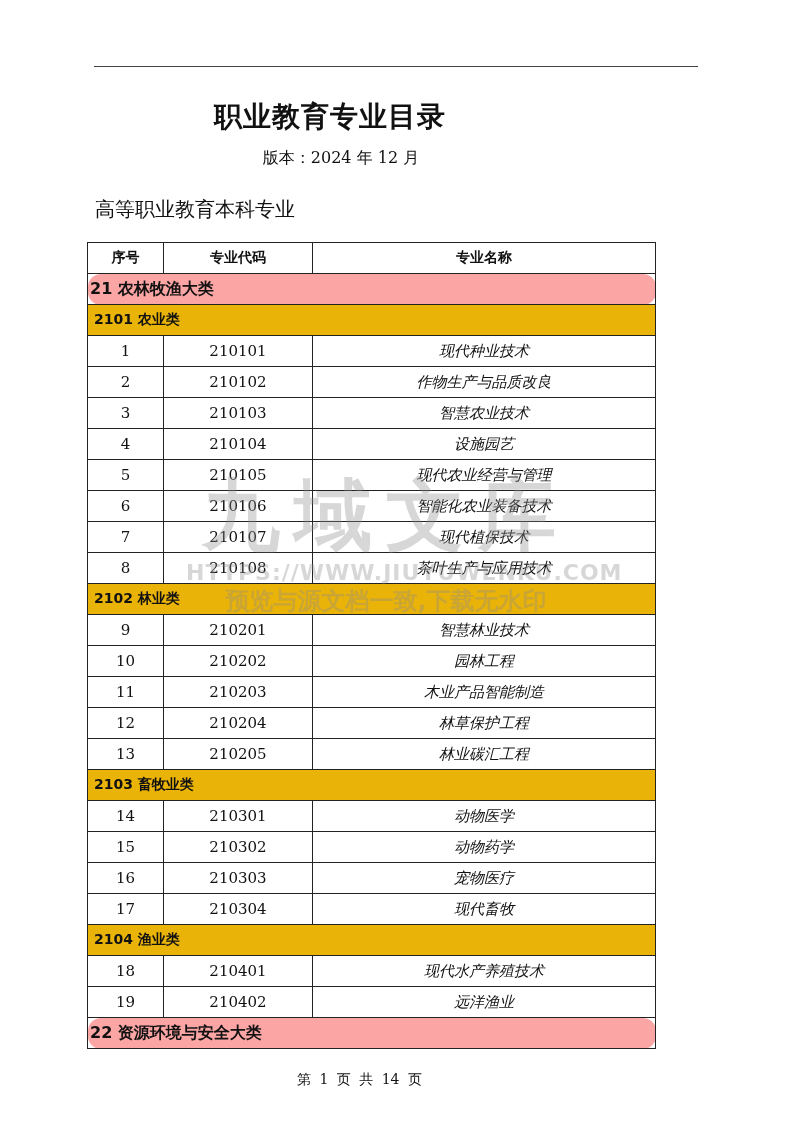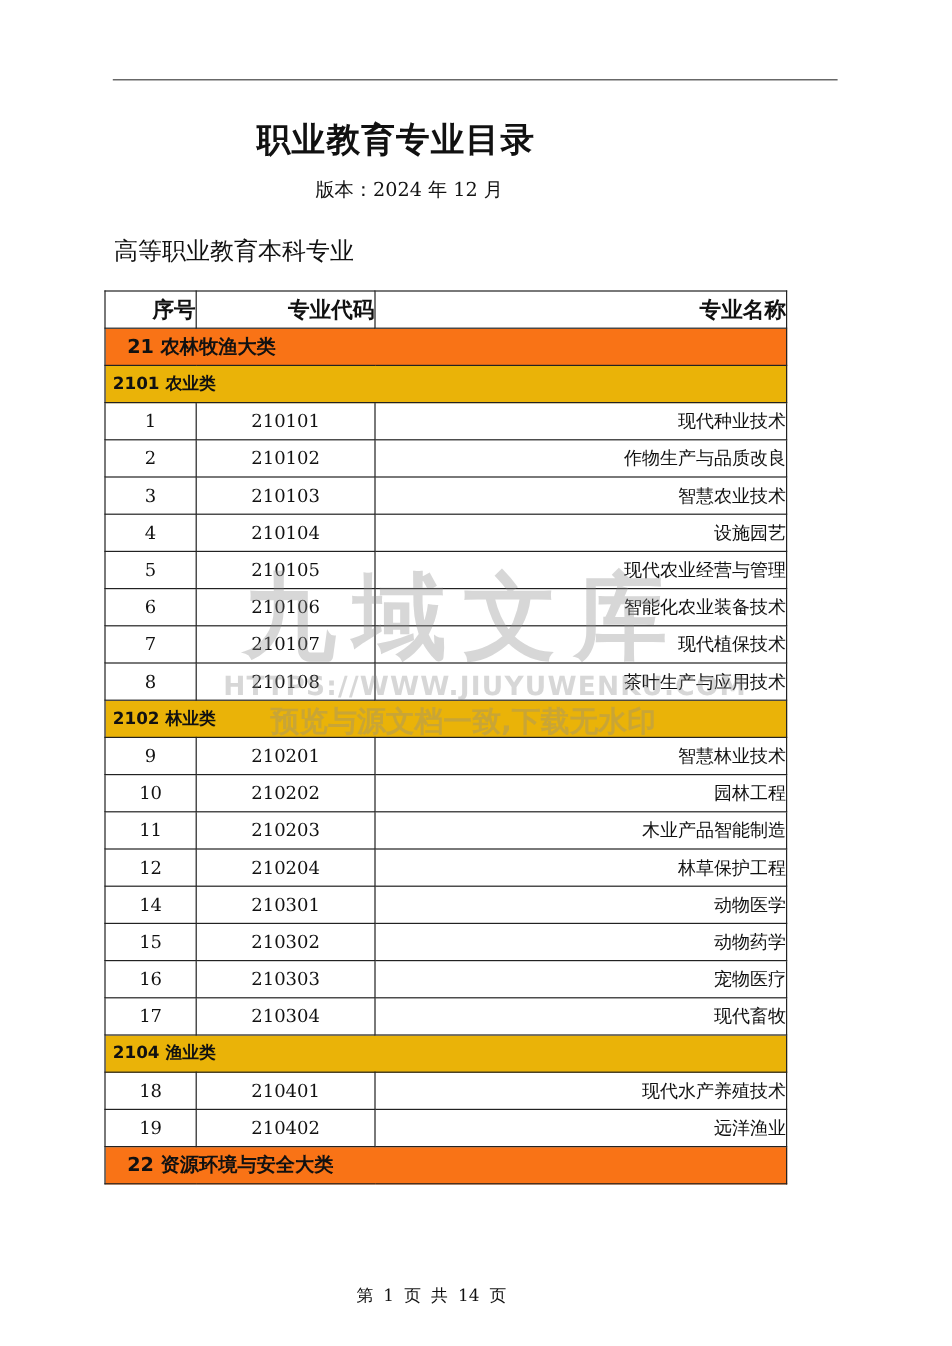--- a/index.html
+++ b/index.html
@@ -5,24 +5,24 @@
     html, body { margin: 0; padding: 0; background: #ffffff; }
     body { width: 793px; height: 1122px; position: relative; overflow: hidden;
            font-family: "DejaVu Serif", "Liberation Serif", serif; color: #111; }
     .top-rule { position: absolute; left: 94px; top: 66px; width: 604px; height: 0; border-top: 1px solid #444; }
     .title { position: absolute; left: 0; top: 98px; width: 660px; text-align: center;
              font-family: "DejaVu Sans", "Liberation Sans", sans-serif; font-weight: bold; font-size: 28px; letter-spacing: 1px; }
     .version { position: absolute; left: 0; top: 148px; width: 682px; text-align: center; font-size: 16px; }
     .subtitle { position: absolute; left: 95px; top: 196px; font-size: 20px; font-family: "DejaVu Serif", serif; }
     table.catalog { position: absolute; left: 87px; top: 242px; width: 568px; border-collapse: collapse; table-layout: fixed; }
     table.catalog td, table.catalog th { border: 1px solid #222; height: 30px; padding: 0; font-size: 15px; }
-    table.catalog th { font-family: Liberation Serif, serif; font-weight: bold; font-size: 18px; text-align: right; }
+    table.catalog th { font-family: Liberation Serif, serif; font-weight: bold; font-size: 14px; text-align: center; }
     td.c-no, td.c-code { text-align: center; }
-    td.c-name { text-align: right; padding-left: 7px; }
-    tr.major td { background: #f97316; font-family: "DejaVu Sans", "Liberation Sans", sans-serif; font-weight: bold; font-size: 16px; padding-left: 18px; }
+    td.c-name { text-align: center; padding-left: 7px; font-style: italic; }
+    tr.major td { background: #fca5a5; font-family: "DejaVu Sans", "Liberation Sans", sans-serif; font-weight: bold; font-size: 16px; padding-left: 2px; border-radius: 13px; }
     tr.minor td { background: #eab308; font-family: "DejaVu Sans", "Liberation Sans", sans-serif; font-weight: bold; font-size: 14px; padding-left: 6px; }
     .footer { position: absolute; left: 0; top: 1071px; width: 719px; text-align: center; font-size: 14px; word-spacing: 4px; }
     .watermark { position: absolute; left: 186px; top: 470px; width: 400px; text-align: center; pointer-events: none;
                  font-family: "DejaVu Sans", "Liberation Sans", sans-serif; font-weight: bold; color: rgba(140,140,140,0.35); }
     .wm-main { font-size: 78px; letter-spacing: 14px; line-height: 90px; }
     .wm-url { font-size: 22px; line-height: 26px; letter-spacing: 1px; }
     .wm-note { font-size: 24px; line-height: 30px; }
   </style>
 </head>
 <body>
@@ -109,20 +109,28 @@
         <td class="c-no">11</td>
         <td class="c-code">210203</td>
         <td class="c-name">木业产品智能制造</td>
       </tr>
       <tr>
         <td class="c-no">12</td>
         <td class="c-code">210204</td>
         <td class="c-name">林草保护工程</td>
       </tr>
       <tr>
+        <td class="c-no">13</td>
+        <td class="c-code">210205</td>
+        <td class="c-name">林业碳汇工程</td>
+      </tr>
+      <tr class="minor">
+        <td colspan="3">2103 畜牧业类</td>
+      </tr>
+      <tr>
         <td class="c-no">14</td>
         <td class="c-code">210301</td>
         <td class="c-name">动物医学</td>
       </tr>
       <tr>
         <td class="c-no">15</td>
         <td class="c-code">210302</td>
         <td class="c-name">动物药学</td>
       </tr>
       <tr>

